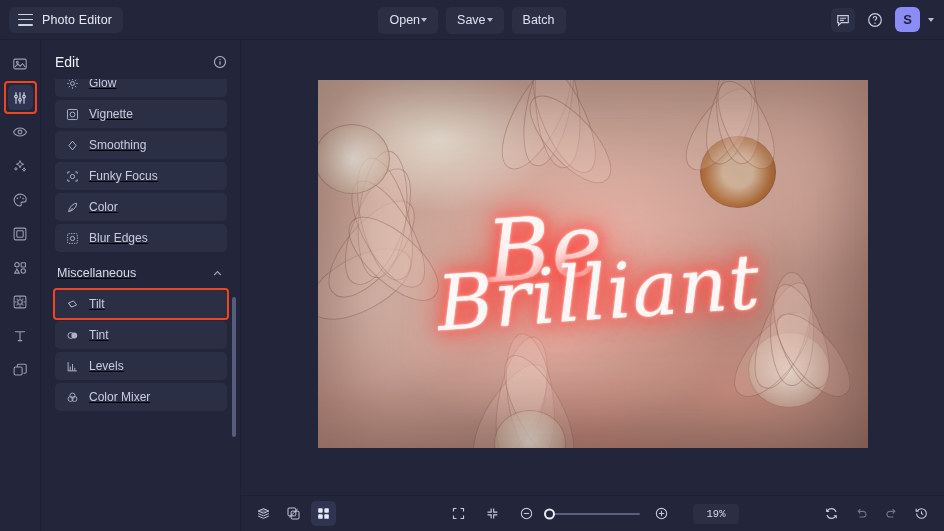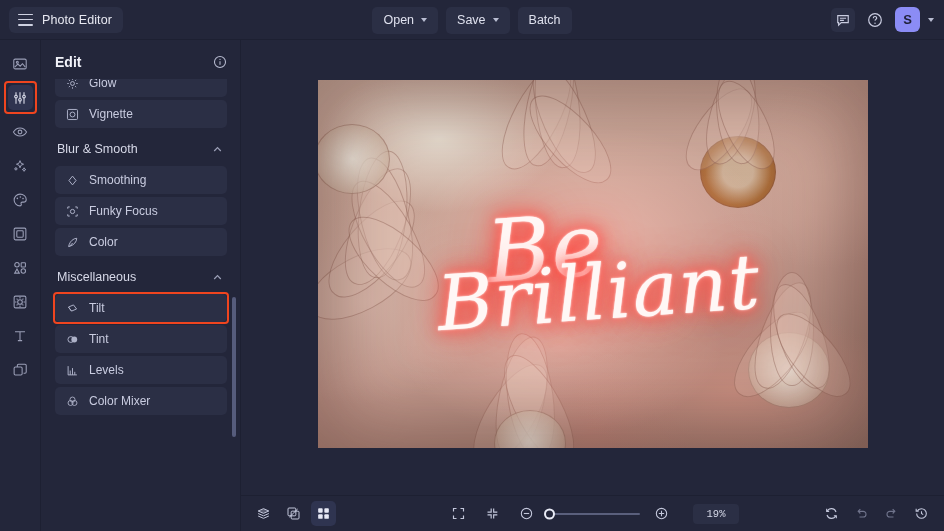--- a/index.html
+++ b/index.html
@@ -29,21 +29,21 @@
   .top-center {
     position: absolute; left: 0; right: 0; top: 0; height: 40px;
     display: flex; align-items: center; justify-content: center; gap: 8px;
     pointer-events: none;
   }
   .top-center > * { pointer-events: auto; }
   .tbtn {
     background: #2b2f45; border: none; color: #dfe1ee;
     font-size: 12.5px; font-family: "Liberation Sans", sans-serif;
     height: 27px; padding: 0 11px; border-radius: 5px;
-    display: flex; align-items: center; gap: 7px; cursor: pointer;
+    display: flex; align-items: center; gap: 1px; cursor: pointer;
   }
   .caret { width: 0; height: 0; border-left: 3.6px solid transparent; border-right: 3.6px solid transparent; border-top: 4.2px solid #b9bdd2; }
 
   .top-right {
     margin-left: auto; margin-right: 10px;
     display: flex; align-items: center; gap: 8px;
   }
   .icon-btn {
     width: 24px; height: 24px; border-radius: 5px; background: transparent;
     display: flex; align-items: center; justify-content: center; cursor: pointer;
@@ -81,29 +81,30 @@
   
   .sidebar {
     width: 200px; flex: 0 0 200px; background: #23263a;
     display: flex; flex-direction: column; position: relative;
     border-right: 1px solid #1d2032;
   }
   .sb-head {
     height: 34px; display: flex; align-items: center; justify-content: space-between;
     padding: 0 13px 0 14px; flex: 0 0 34px; margin-top: 5px;
   }
-  .sb-title { color: #f0f1f8; font-size: 14px; font-weight: bold; }
+  .sb-title { color: #f0f1f8; font-size: 14px; font-weight: normal; }
   .ai-btn {
     margin: 6px 13px 4px 14px; height: 26px; border-radius: 5px;
     background: #8b8cf5; color: #1d1f35; font-size: 11.5px; font-weight: bold;
     display: flex; align-items: center; justify-content: center; cursor: pointer;
   }
   .sb-scroll {
     flex: 1; overflow: hidden; position: relative;
     padding: 0 13px 0 14px;
+    text-decoration: underline;
   }
   .sb-list { position: relative; margin-top: -10px; }
   .row {
     height: 28px; margin-bottom: 3px; border-radius: 5px;
     background: #2b2f45; display: flex; align-items: center; gap: 10px;
     padding-left: 11px; cursor: pointer; position: relative;
   }
   .row-label { color: #c9cce0; font-size: 12px; }
   .row .ic { color: #aeb2c8; display: flex; align-items: center; }
   .row.marked::after {
@@ -367,28 +368,20 @@
           <div class="row">
             <span class="ic">
               <svg width="13" height="13" viewBox="0 0 16 16" fill="none" stroke="currentColor" stroke-width="1.2">
                 <rect x="1.8" y="1.8" width="12.4" height="12.4" rx="1.4"></rect>
                   <circle cx="8" cy="8" r="3"></circle>
               </svg>
             </span>
             <span class="row-label">Vignette</span>
           </div>
 
-          <div class="group">
-            <span class="group-title">Blur &amp; Smooth</span>
-            <span class="chev">
-              <svg width="11" height="11" viewBox="0 0 12 12" fill="none" stroke="currentColor" stroke-width="1.3">
-                  <path d="M2.4 7.6L6 4l3.6 3.6"></path>
-                </svg>
-            </span>
-          </div>
 
           <div class="row">
             <span class="ic">
               <svg width="13" height="13" viewBox="0 0 16 16" fill="none" stroke="currentColor" stroke-width="1.2">
                   <path d="M8 2.6l4.4 5.4L8 13.4 3.6 8z"></path>
                 </svg>
             </span>
             <span class="row-label">Smoothing</span>
           </div>
 
@@ -407,20 +400,29 @@
           <div class="row">
             <span class="ic">
               <svg width="13" height="13" viewBox="0 0 16 16" fill="none" stroke="currentColor" stroke-width="1.2">
                 <path d="M13.2 2.8c0 4.4-3.6 8-7.2 9.4L3.2 13l.8-2.8C5.4 6.6 8.8 3 13.2 2.8z"></path>
                   <path d="M4 13l4.2-4.4"></path>
               </svg>
             </span>
             <span class="row-label">Color</span>
           </div>
 
+          <div class="row">
+            <span class="ic">
+              <svg width="13" height="13" viewBox="0 0 16 16" fill="none" stroke="currentColor" stroke-width="1.2" stroke-dasharray="1.6 1.4">
+                <rect x="2" y="2" width="12" height="12" rx="1.2"></rect>
+                  <circle cx="8" cy="8" r="2.6" stroke-dasharray="0"></circle>
+              </svg>
+            </span>
+            <span class="row-label">Blur Edges</span>
+          </div>
 
           <div class="group">
             <span class="group-title">Miscellaneous</span>
             <span class="chev">
               <svg width="11" height="11" viewBox="0 0 12 12" fill="none" stroke="currentColor" stroke-width="1.3">
                   <path d="M2.4 7.6L6 4l3.6 3.6"></path>
                 </svg>
             </span>
           </div>
 

